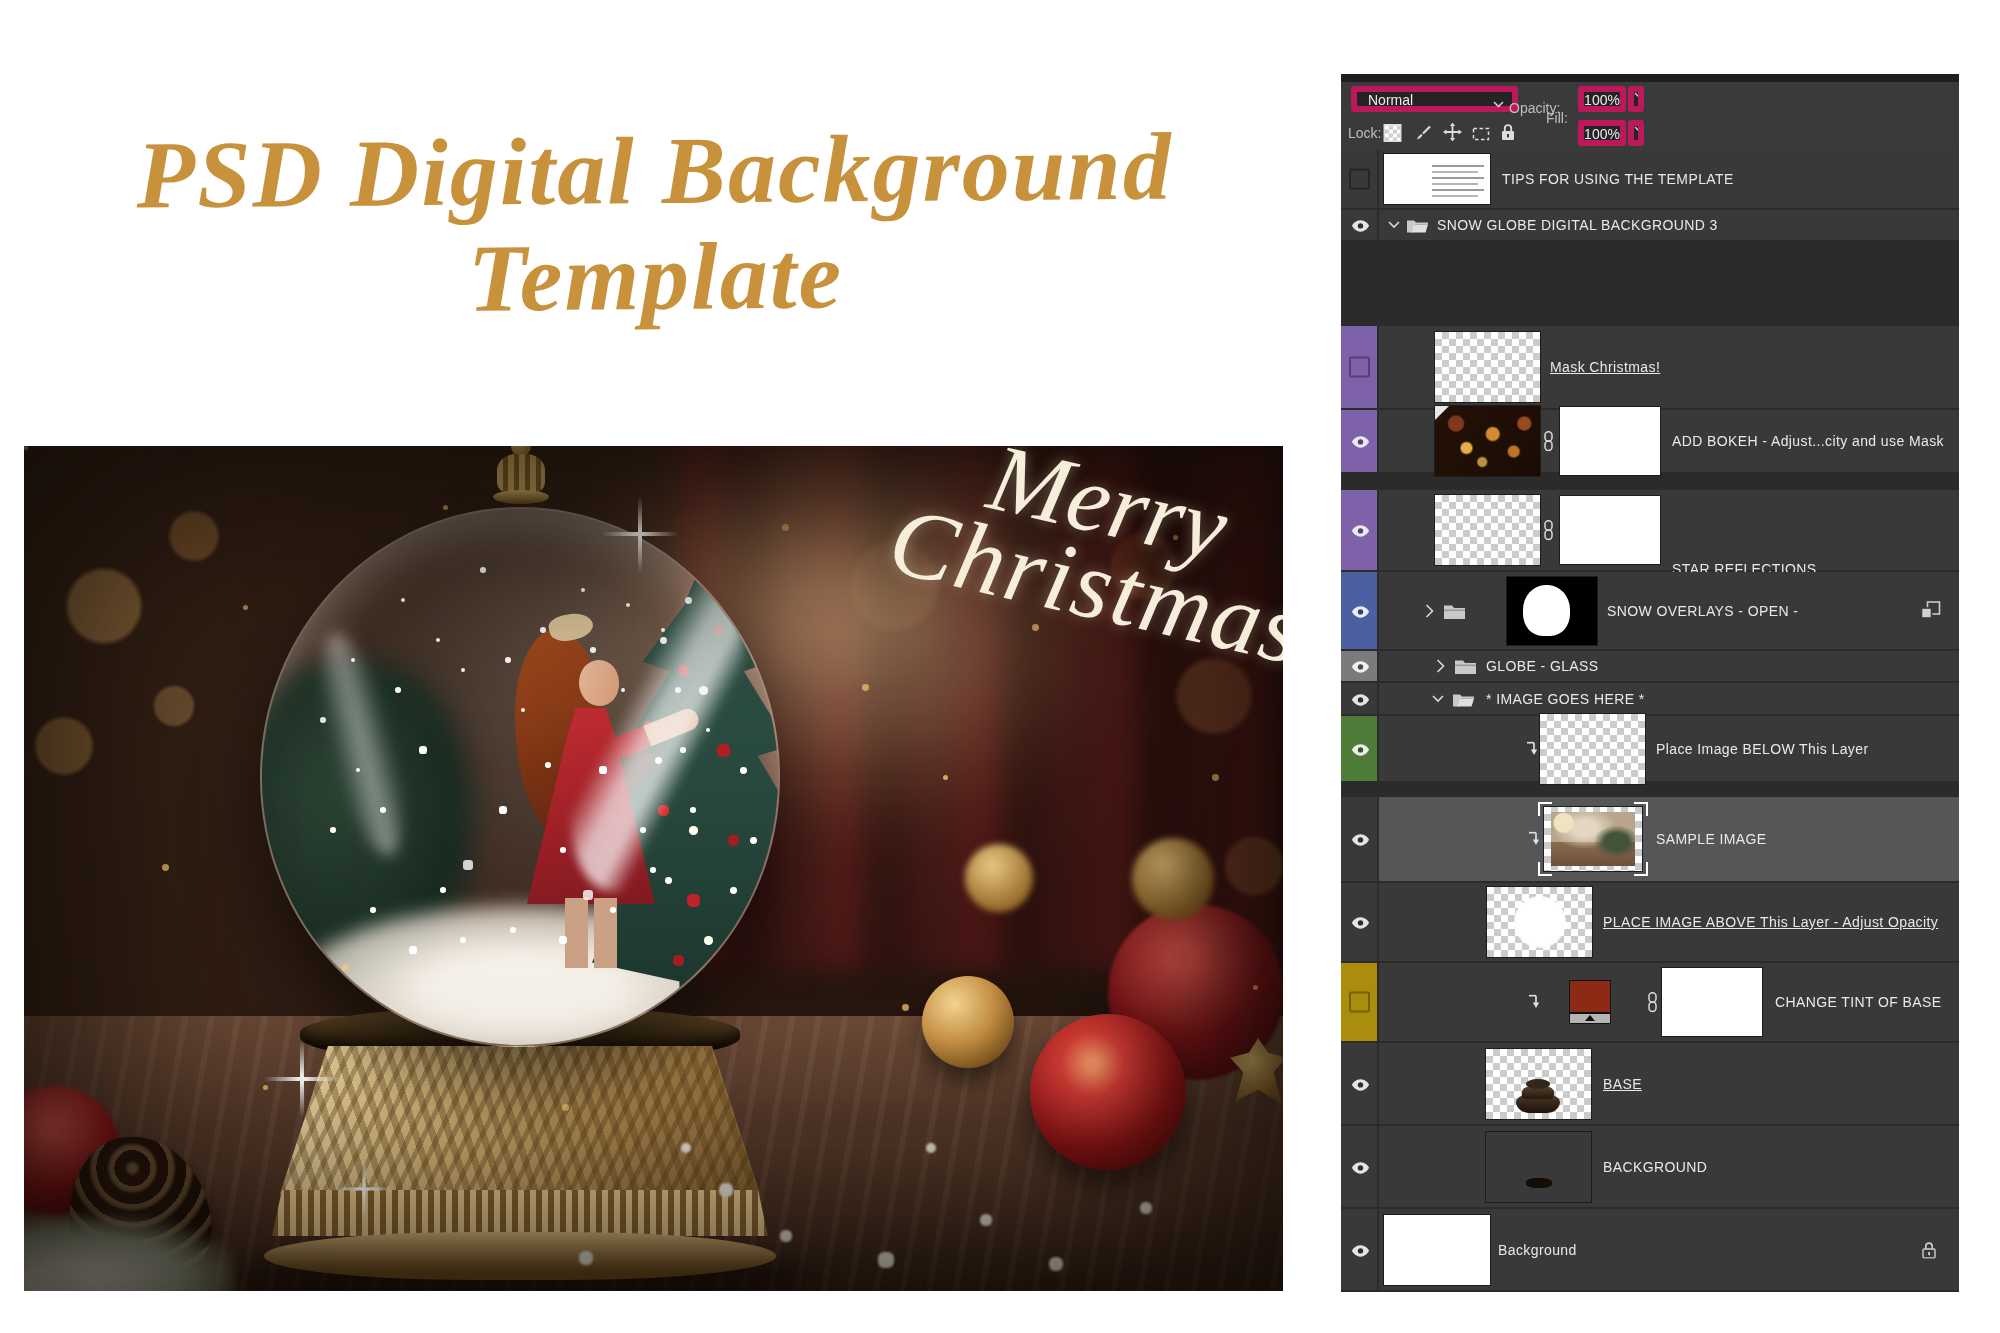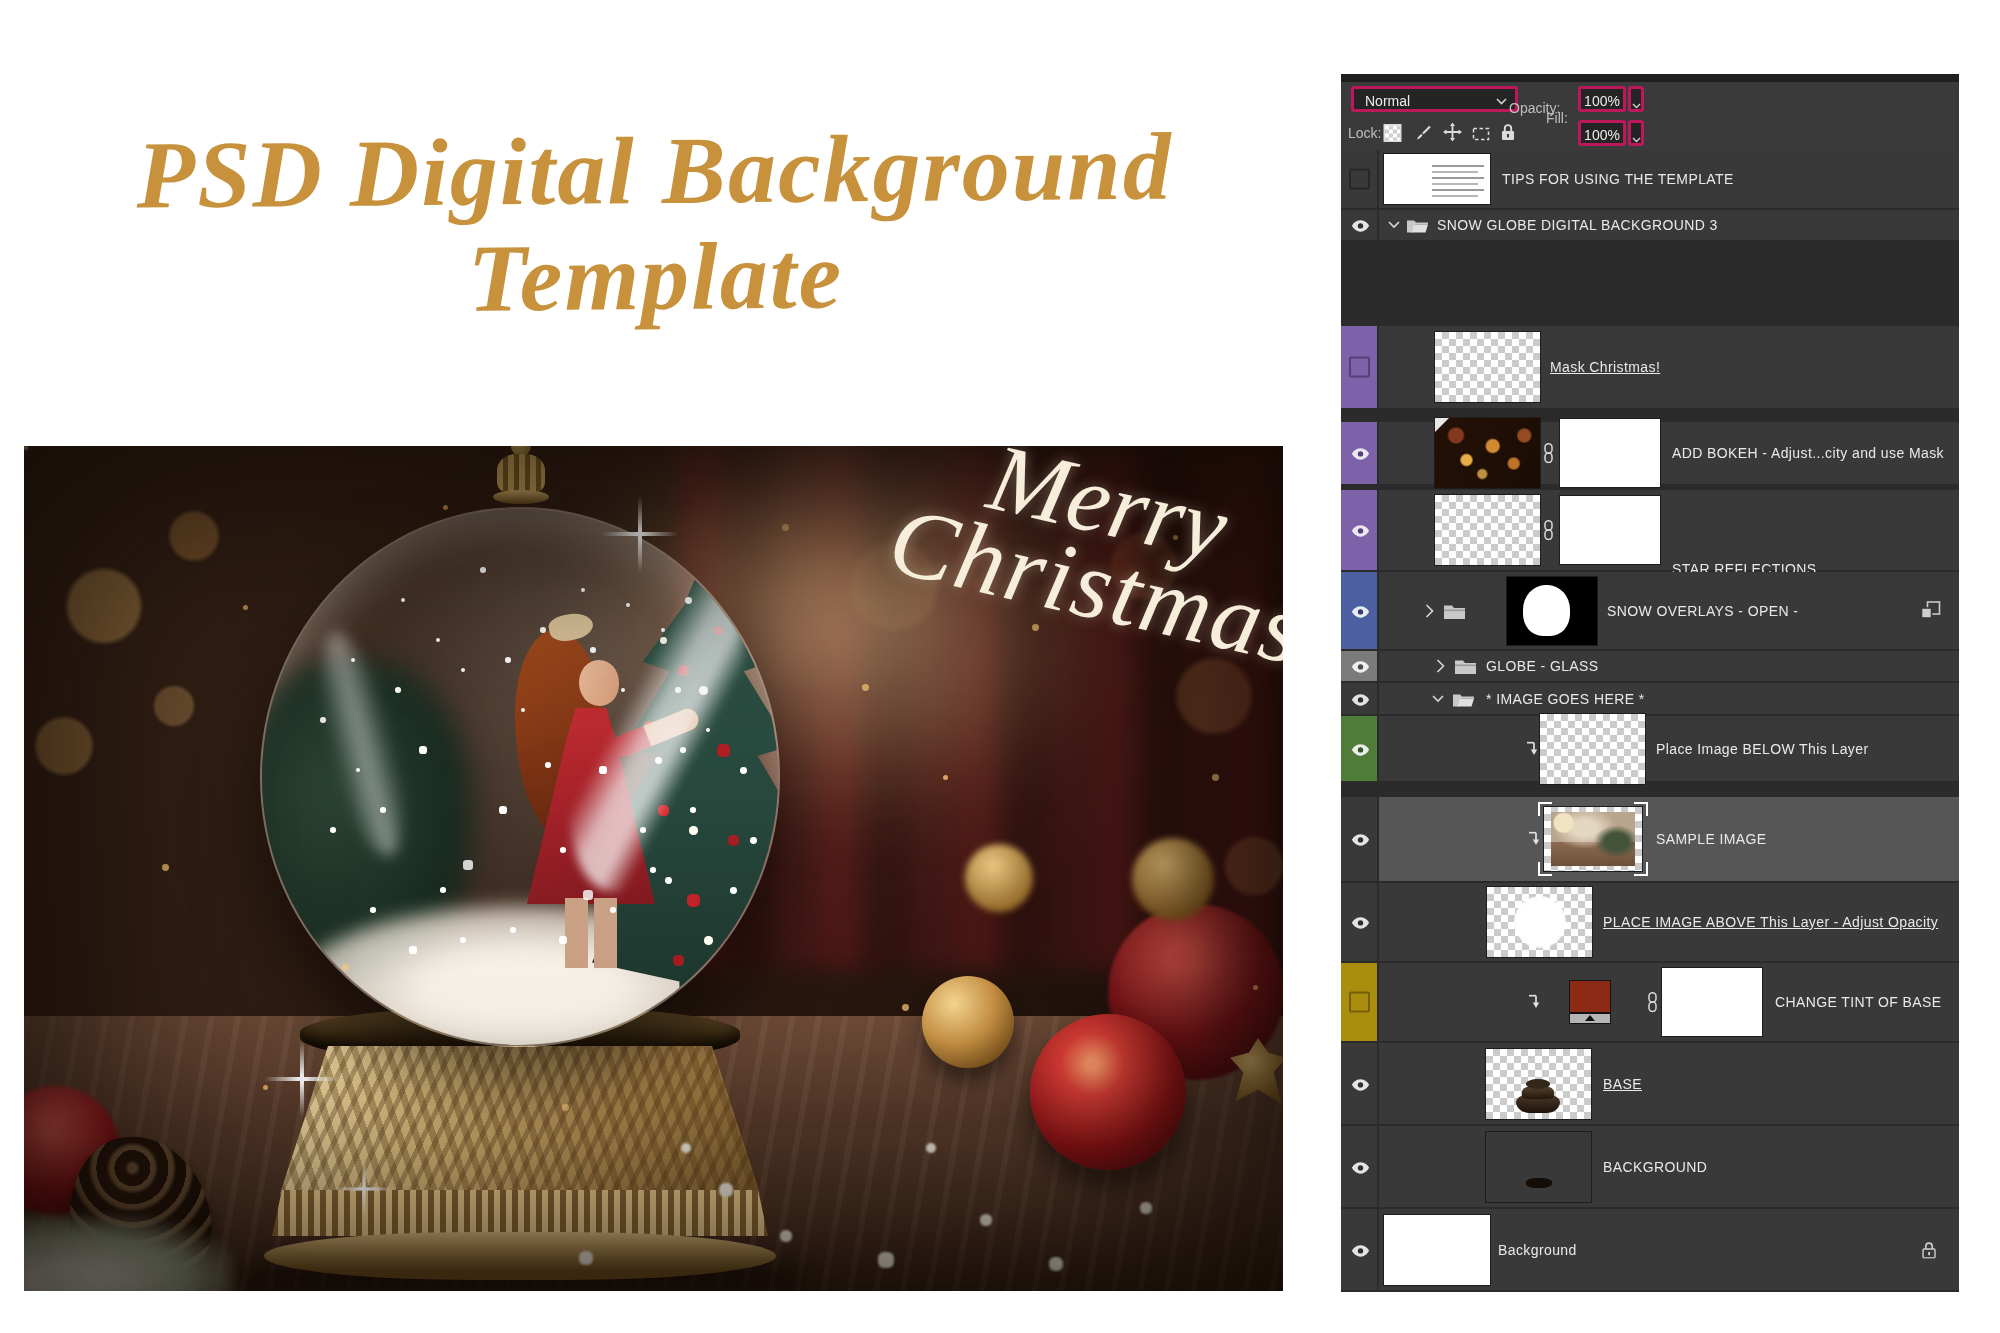--- a/index.html
+++ b/index.html
@@ -170,22 +170,22 @@
      linear-gradient(45deg,#cbcbcb 25%,transparent 25%,transparent 75%,#cbcbcb 75%);
      background-size:14px 14px;background-position:0 0,7px 7px;}
   .thumb{position:absolute;top:50%;transform:translateY(-50%);box-shadow:0 0 0 1px #1d1d1d;}
   .mask{position:absolute;top:50%;transform:translateY(-50%);background:#fff;box-shadow:0 0 0 1px #1d1d1d;}
   .icon{position:absolute;top:50%;transform:translateY(-50%);}
   .fillthumb{position:absolute;top:50%;transform:translateY(-50%);width:42px;height:44px;box-sizing:border-box;
     border:1px solid #141414;}
   .fillthumb .strip{position:absolute;left:0;bottom:0;width:100%;height:9px;background:#b5b5b5;border-top:2px solid #111;}
   .fillthumb .tri{position:absolute;left:50%;bottom:2px;transform:translateX(-50%);width:0;height:0;
     border-left:5px solid transparent;border-right:5px solid transparent;border-bottom:6px solid #111;}
-  .box{position:absolute;background:#242424;border:3px solid #be185d;border-radius:3px;box-sizing:border-box;
-    color:#ececec;font-size:14px;display:flex;align-items:flex-end;}
+  .box{position:absolute;background:#242424;border:6px solid #be185d;border-radius:3px;box-sizing:border-box;
+    color:#ececec;font-size:14px;display:flex;align-items:flex-start;}
   .hlabel{position:absolute;top:50%;transform:translateY(-50%);color:#bfbfbf;font-size:14px;}
   .corners{position:absolute;top:50%;transform:translateY(-50%);}
   .corners i{position:absolute;width:12px;height:12px;border:0 solid #fff;}
   .corners i:nth-child(1){left:0;top:0;border-left-width:2px;border-top-width:2px;}
   .corners i:nth-child(2){right:0;top:0;border-right-width:2px;border-top-width:2px;}
   .corners i:nth-child(3){left:0;bottom:0;border-left-width:2px;border-bottom-width:2px;}
   .corners i:nth-child(4){right:0;bottom:0;border-right-width:2px;border-bottom-width:2px;}
   .tipthumb{position:absolute;top:50%;transform:translateY(-50%);background:#fff;box-shadow:0 0 0 1px #1d1d1d;overflow:hidden;}
   .tipthumb .txt{position:absolute;right:6px;top:7px;width:52px;}
   .tipthumb .txt b{display:block;height:2px;background:#9a9a9a;margin:4px 0;}
@@ -338,21 +338,21 @@
 
 
     <div class="prow" style="top:252px;height:82px;">
       <div class="tagcol" style="background:#7d61a9;">
           <div class="chk"></div>
         </div>
       <div class="thumb checker" style="left:94px;width:105px;height:70px;"></div>
       <span class="lbl u" style="left:209px;">Mask Christmas!</span>
     </div>
 
-    <div class="prow" style="top:336px;height:62px;margin-top:12px;">
+    <div class="prow" style="top:336px;height:62px;">
       <div class="tagcol" style="background:#7d61a9;">
           <div class="eyebtn"><svg width="19" height="13" viewBox="0 0 19 13">
               <path d="M9.5 .8 C5 .8 1.9 4.2 .9 6.3 C1.9 8.4 5 12.2 9.5 12.2 C14 12.2 17.1 8.4 18.1 6.3 C17.1 4.2 14 .8 9.5 .8 Z" fill="#ece8f2"></path>
               <circle cx="9.5" cy="6.4" r="2.7" fill="#54417a"></circle>
             </svg></div>
         </div>
       <div class="thumb" style="left:94px;width:105px;height:70px;background:
           radial-gradient(circle at 30% 60%,rgba(255,190,80,.9) 0 5px,transparent 7px),
           radial-gradient(circle at 55% 40%,rgba(255,170,60,.8) 0 6px,transparent 8px),
           radial-gradient(circle at 75% 65%,rgba(230,140,50,.8) 0 5px,transparent 7px),

